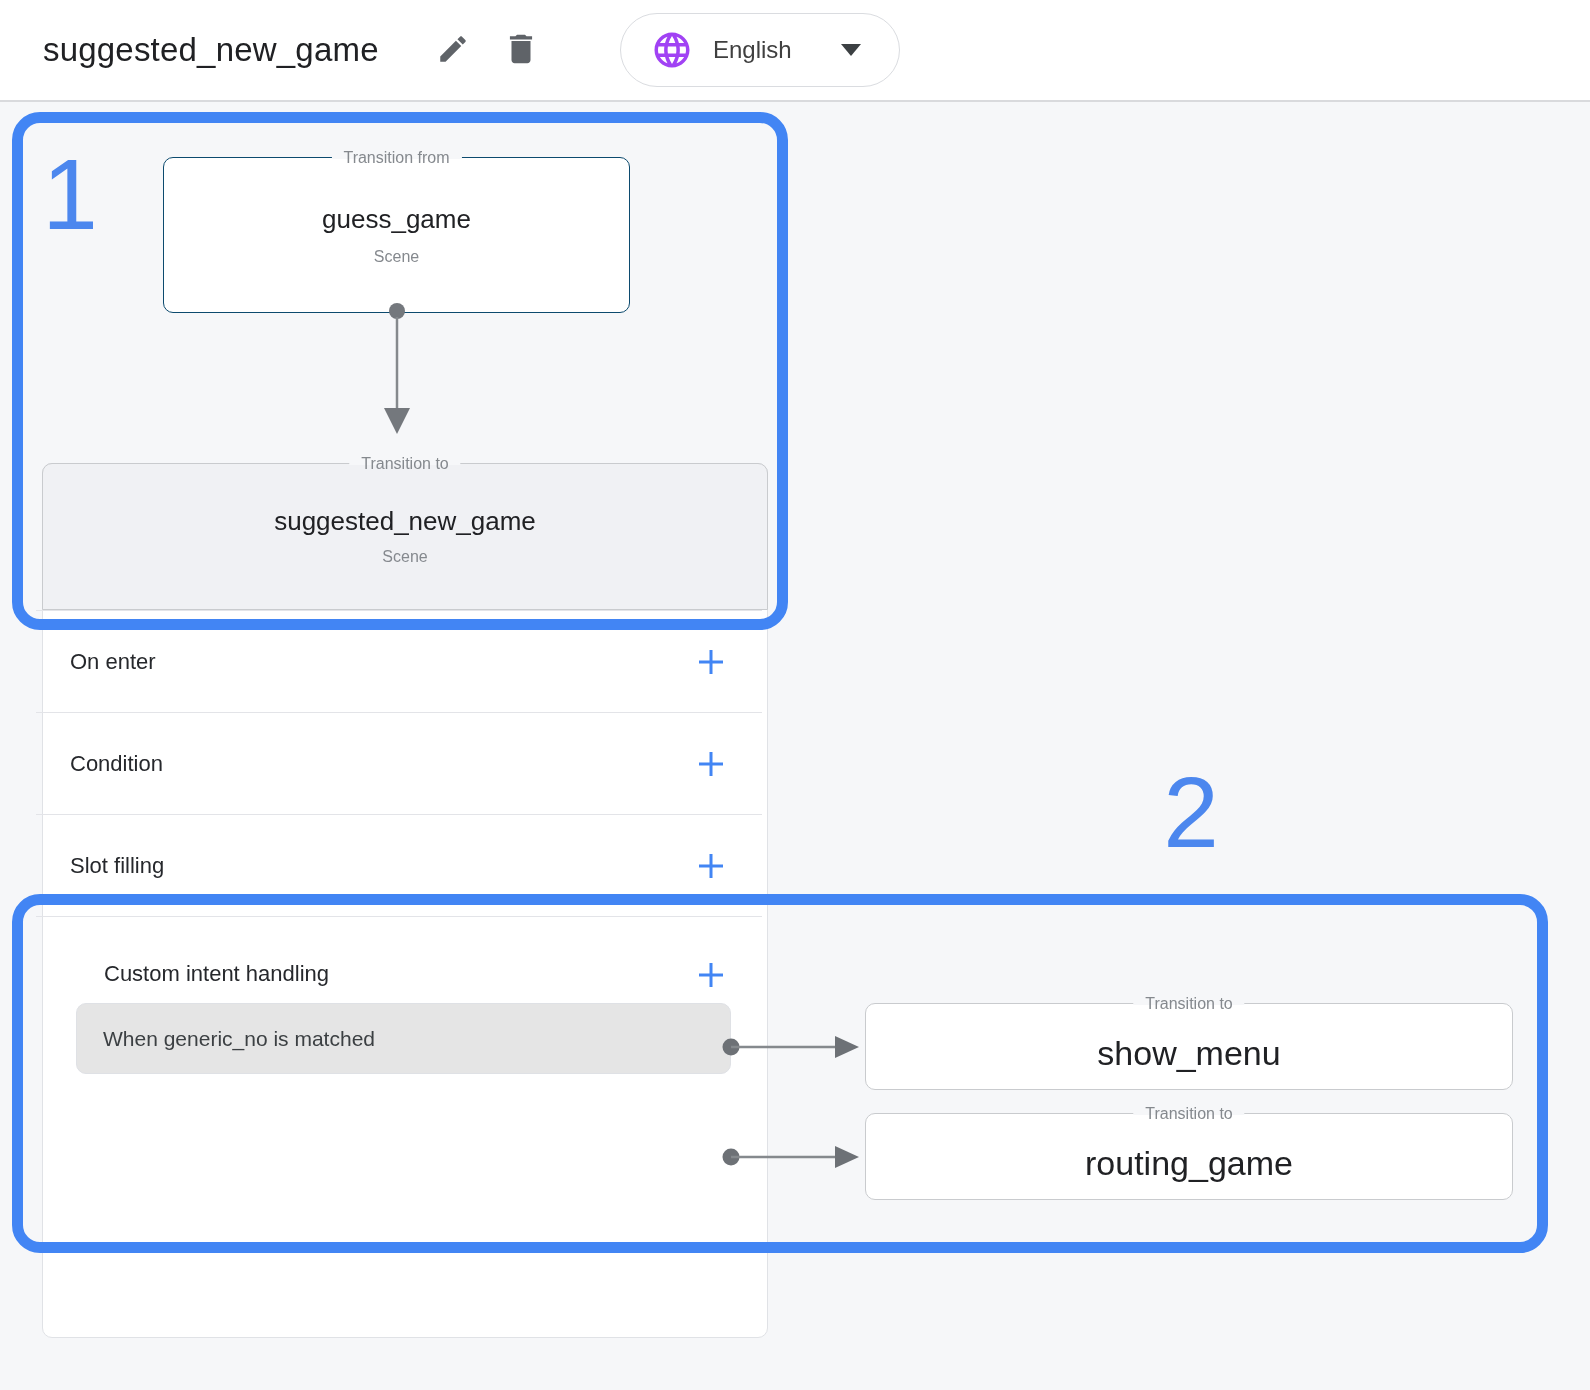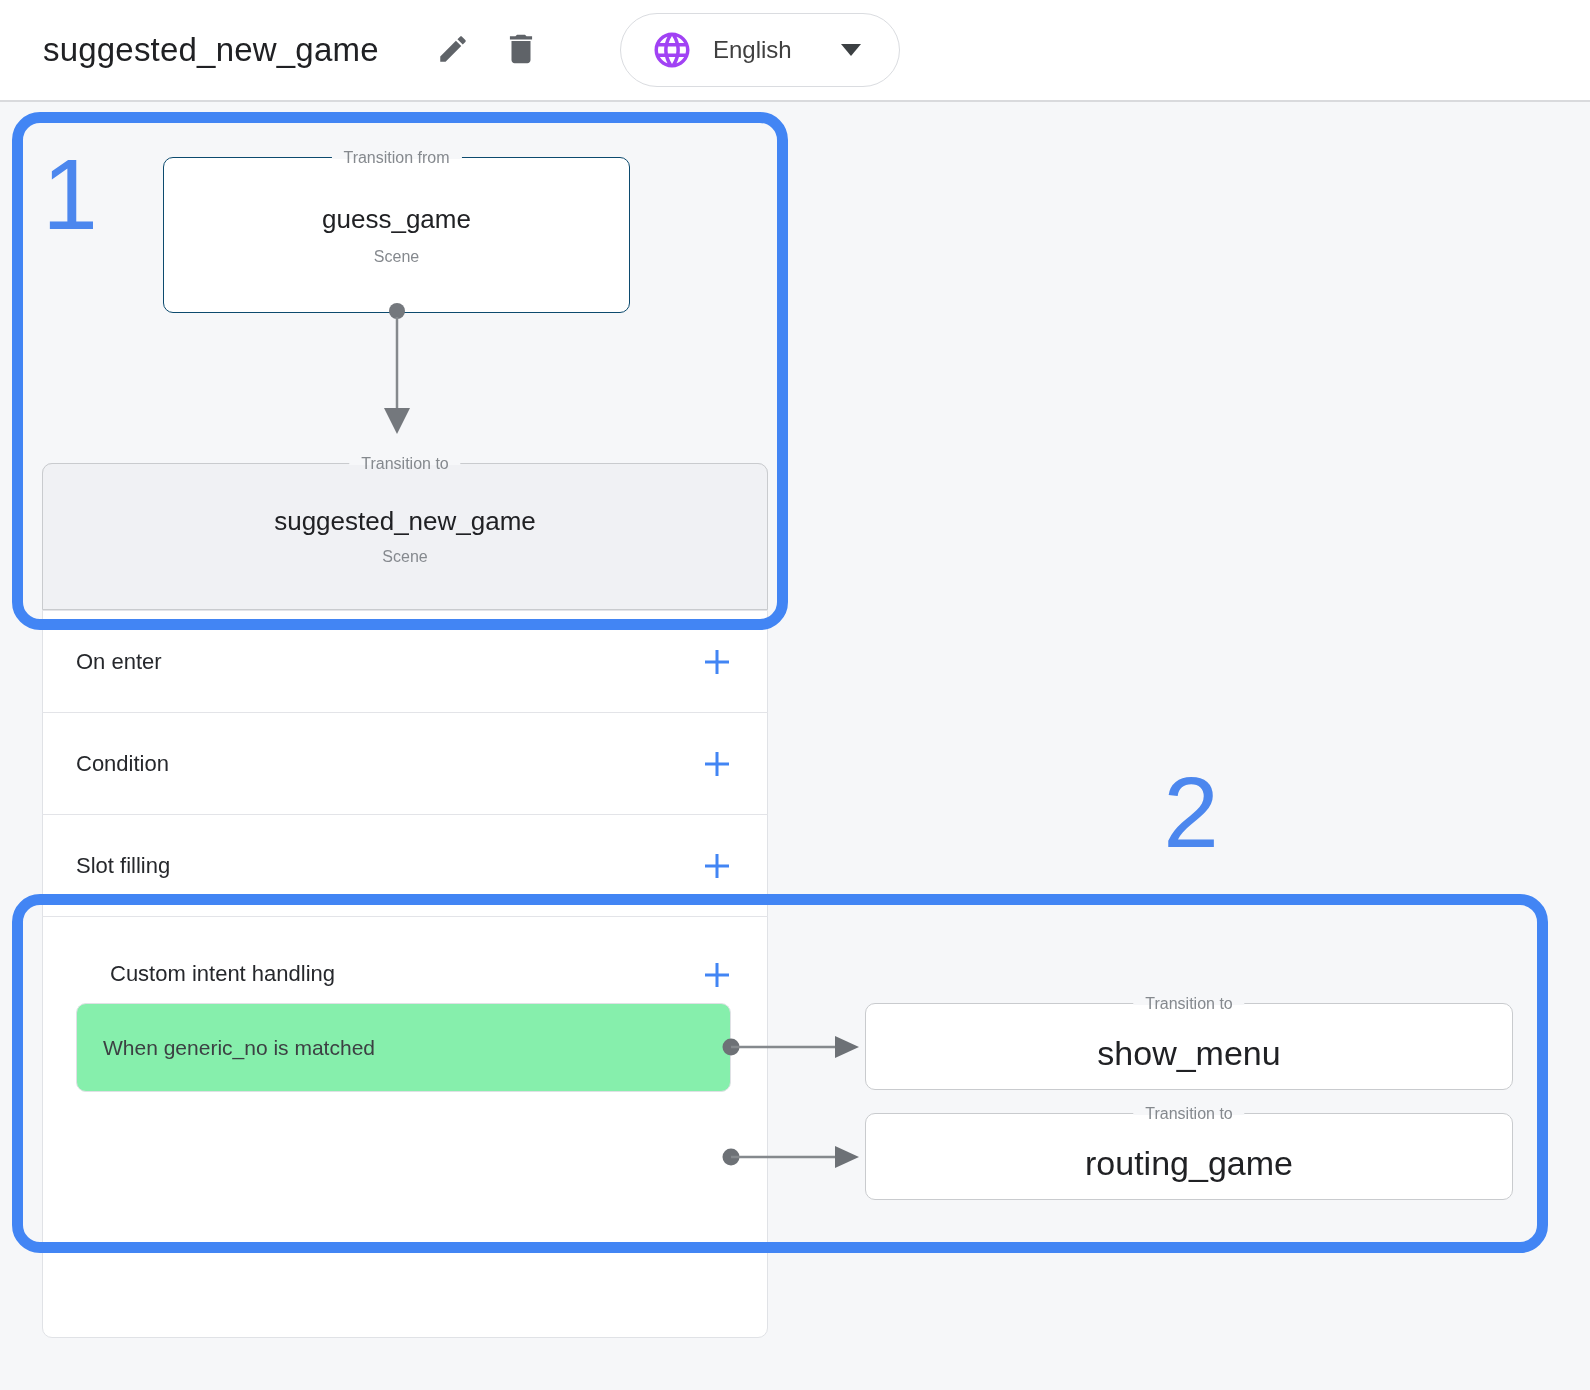--- a/index.html
+++ b/index.html
@@ -45,35 +45,35 @@
 
   .tto{position:absolute;left:42px;top:463px;width:726px;height:147px;box-sizing:border-box;
        background:#f0f1f4;border:1px solid #c9cbce;border-radius:10px 10px 0 0;z-index:2;text-align:center;}
   .tto .name{margin-top:42px;font-size:26px;color:#202124;}
   .tto .stype{margin-top:11px;font-size:16px;color:#85898e;}
 
   
   .card{position:absolute;left:42px;top:463px;width:726px;height:875px;box-sizing:border-box;
         background:#ffffff;border:1px solid #e0e2e6;border-radius:10px;z-index:1;}
 
-  .row{position:absolute;left:42px;width:726px;box-sizing:border-box;border-top:1px solid #e3e4e8;
+  .row{position:absolute;left:36px;width:726px;box-sizing:border-box;border-top:1px solid #e3e4e8;
        z-index:2;display:flex;align-items:center;}
   .row .lbl{margin-left:34px;font-size:22px;color:#26282c;}
   .add-btn{position:absolute;right:36px;top:50%;transform:translateY(-50%);
            background:none;border:none;padding:0;cursor:pointer;line-height:0;}
   .r-onenter{top:610px;height:102px;}
   .r-condition{top:712px;height:102px;}
   .r-slot{top:814px;height:102px;}
   .r-custom{top:916px;height:320px;display:block;}
   .r-custom .lbl{position:absolute;left:34px;top:44px;}
   .r-custom .add-btn{top:58px;}
   .r-system{top:1236px;height:100px;}
 
-  .intent-box{position:absolute;left:76px;width:655px;height:89px;box-sizing:border-box;
-        background:#86efac;border:1px solid #dfe1e5;border-radius:10px;display:flex;align-items:center;
+  .intent-box{position:absolute;left:76px;width:655px;height:71px;box-sizing:border-box;
+        background:#e5e5e5;border:1px solid #dfe1e5;border-radius:10px;display:flex;align-items:center;
         z-index:3;cursor:pointer;}
   .intent-box .when{margin-left:26px;font-size:21px;color:#3c4043;}
   .ib1{top:1003px;} .ib2{top:1113px;}
 
   .target-box{position:absolute;left:865px;width:648px;height:87px;box-sizing:border-box;
         background:#fff;border:1px solid #c9cbce;border-radius:10px;z-index:2;text-align:center;cursor:pointer;}
   .target-box .name{margin-top:30px;font-size:34px;color:#202124;}
   .tb1{top:1003px;} .tb2{top:1113px;}
 
   .connector{position:absolute;z-index:4;pointer-events:none;}

